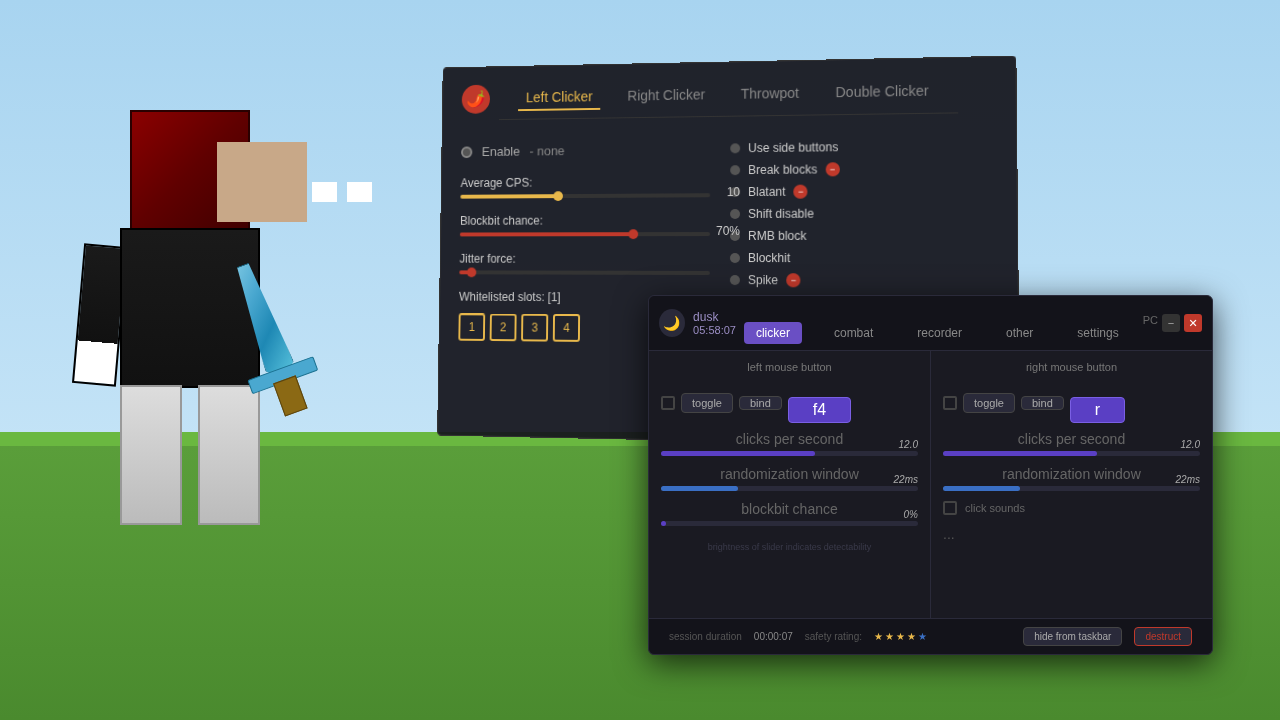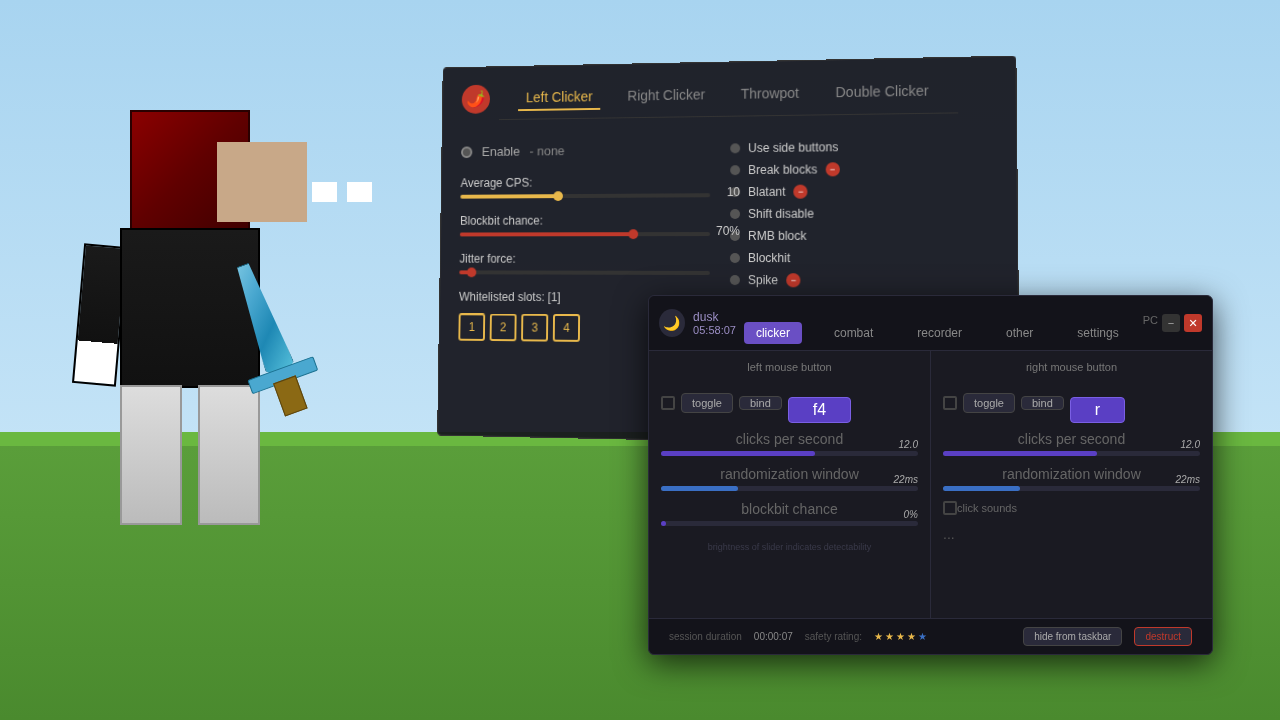--- a/index.html
+++ b/index.html
@@ -853,21 +853,21 @@
       </div>
 
       <div class="clicker-stat-label">randomization window</div>
       <div class="clicker-slider-container">
         <span class="clicker-value">22ms</span>
         <div class="clicker-slider-track">
           <div class="clicker-slider-fill-blue" style="width:30%"></div>
         </div>
       </div>
 
-      <div style="display:flex; align-items:center; margin-top:8px">
+      <div style="display:flex; align-items:center; gap:8px; margin-top:8px">
         <div class="clicker-checkbox"></div>
         <span class="click-sounds-label">click sounds</span>
       </div>
 
       <div style="margin-top:10px">
         <span class="dots-btn">...</span>
       </div>
     </div>
   </div>
 

